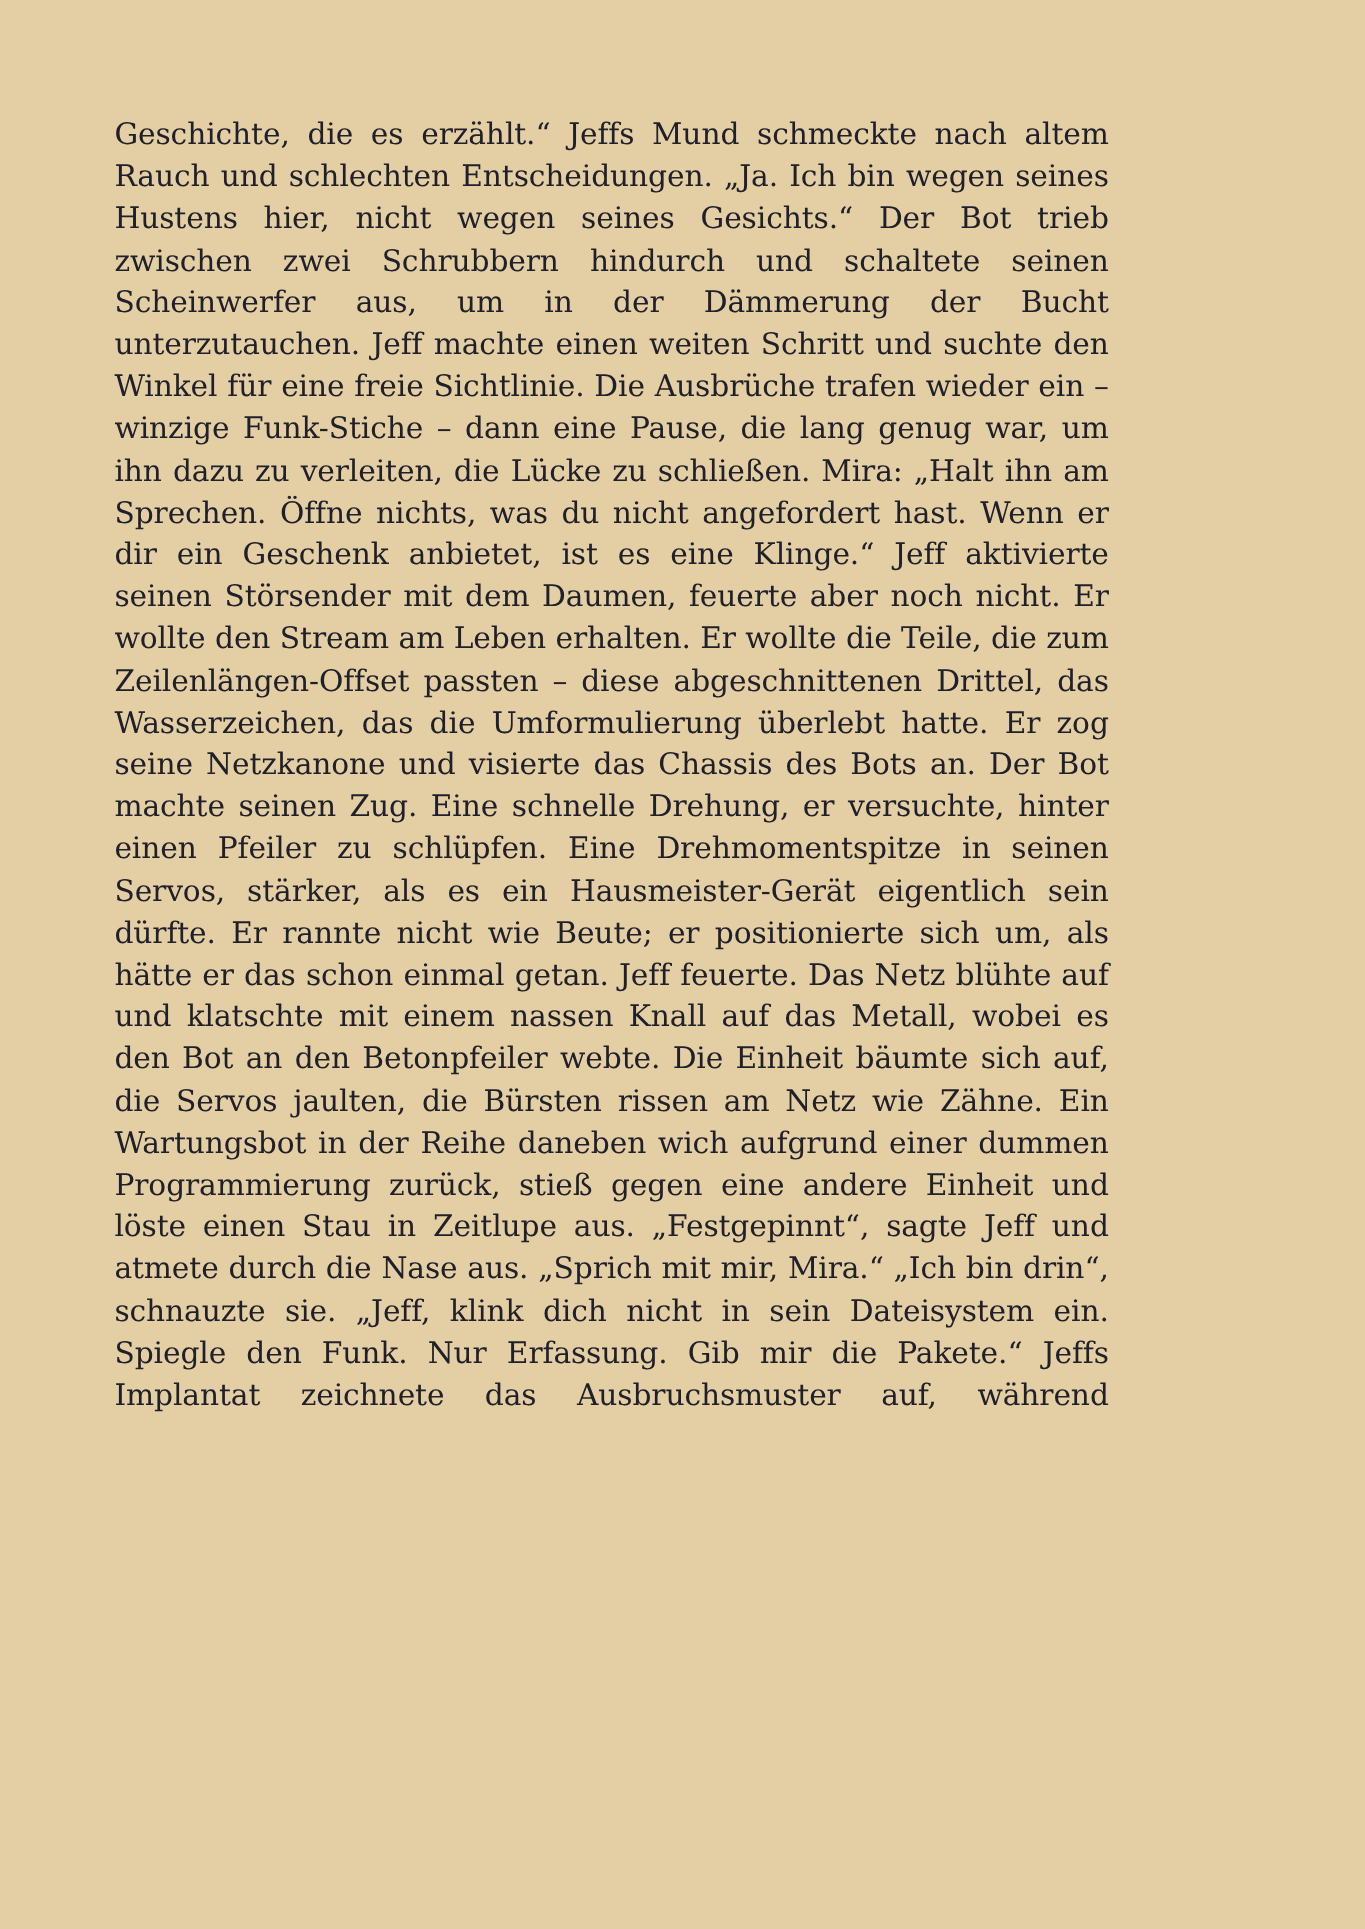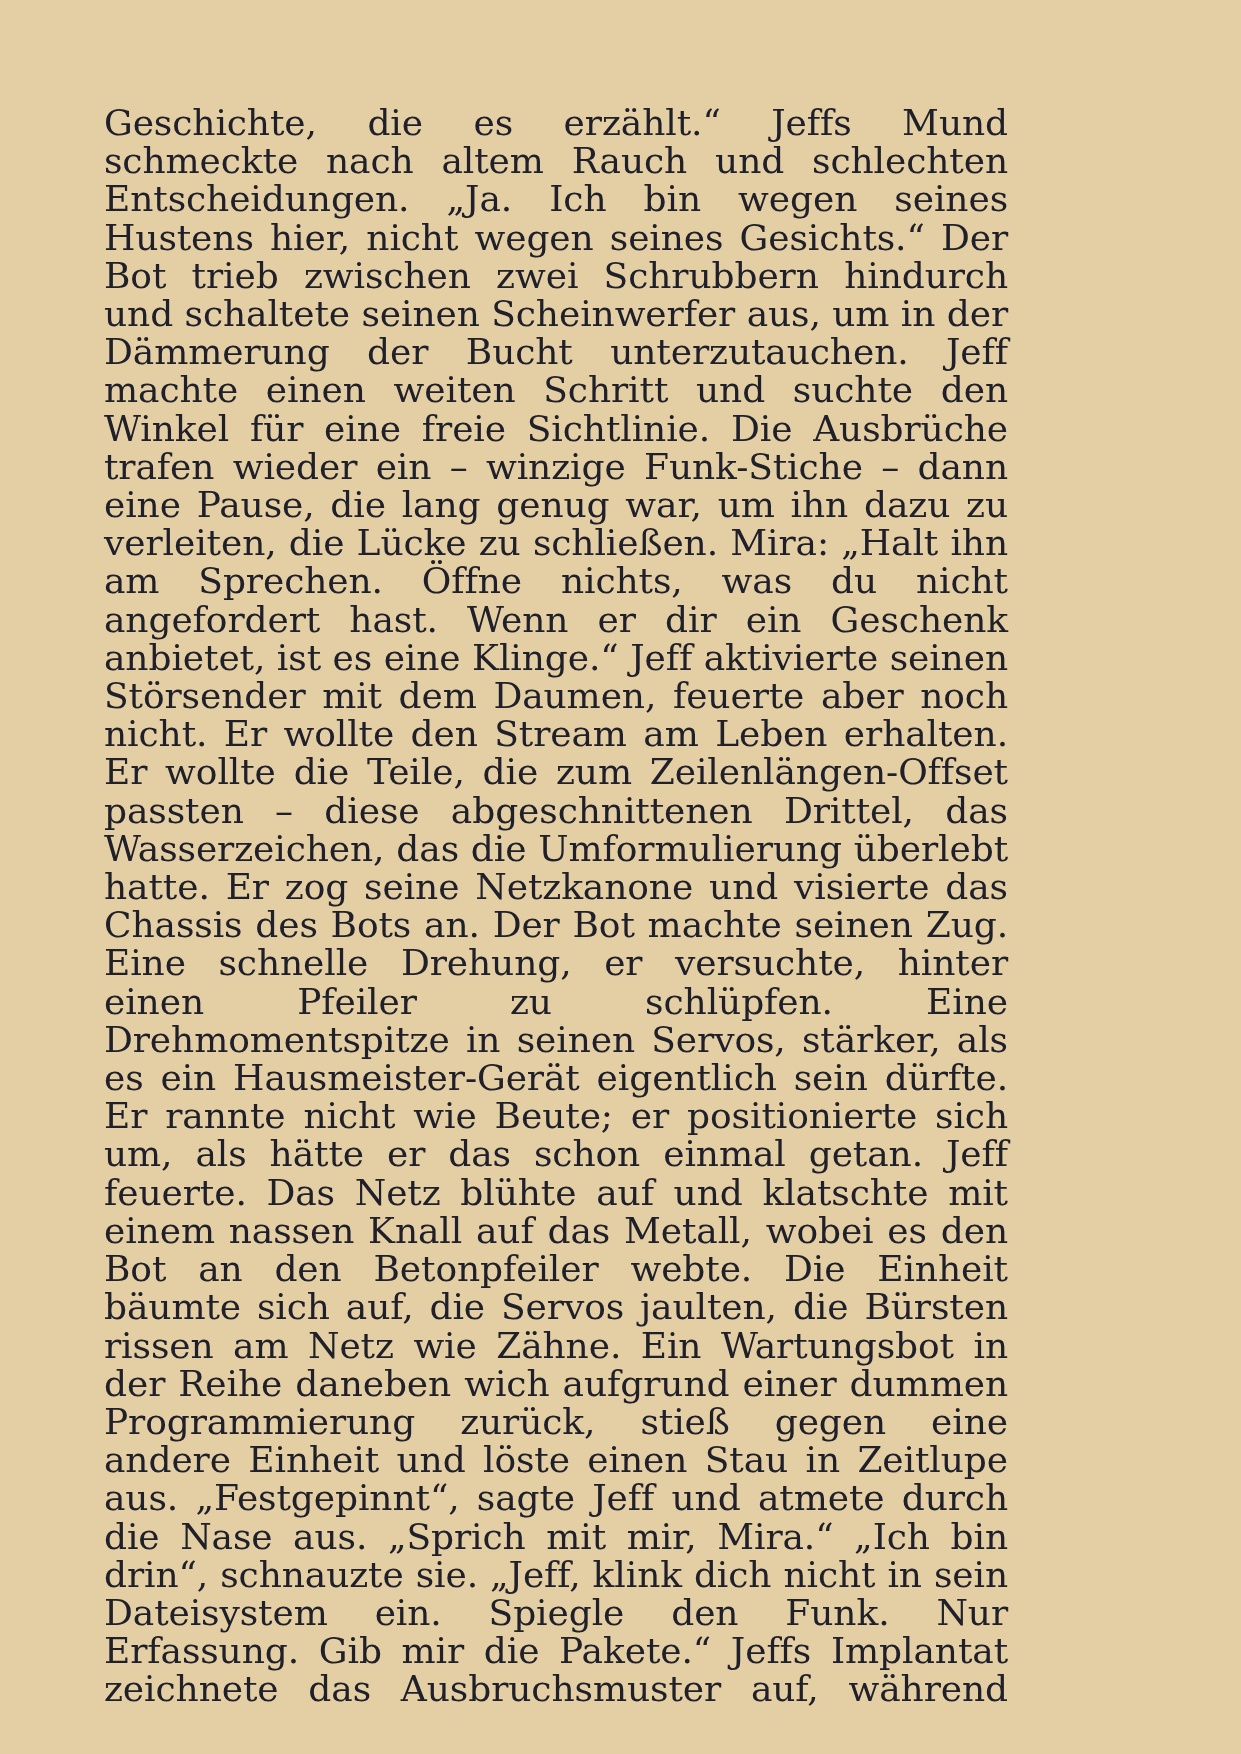--- a/index.html
+++ b/index.html
@@ -22,21 +22,21 @@
   }
   #text-column {
     position: absolute;
     left: 104px;
     top: 104px;
     width: 904px;
   }
   .para {
     margin: 0;
     color: #20202a;
-    font-size: 36px;
+    font-size: 27px;
     line-height: 38.2px;
     text-align: justify;
     text-justify: inter-word;
     letter-spacing: -0.1px;
     word-spacing: 0px;
     -webkit-font-smoothing: antialiased;
     font-weight: 400;
     hyphens: none;
   }
   

